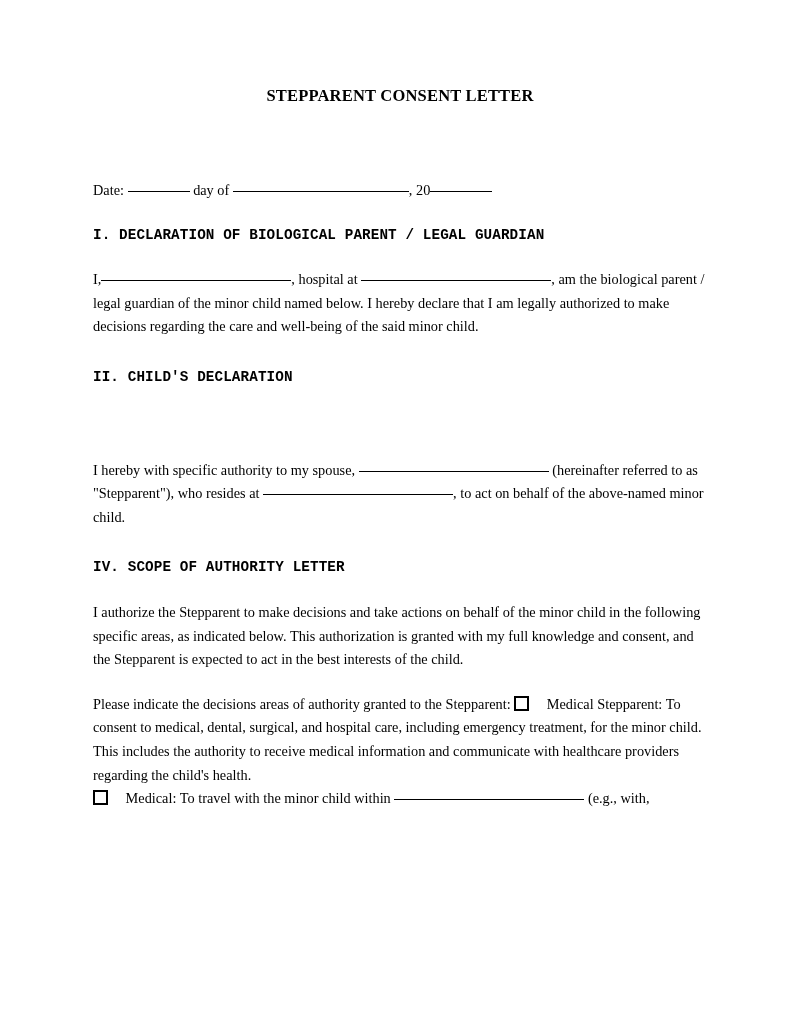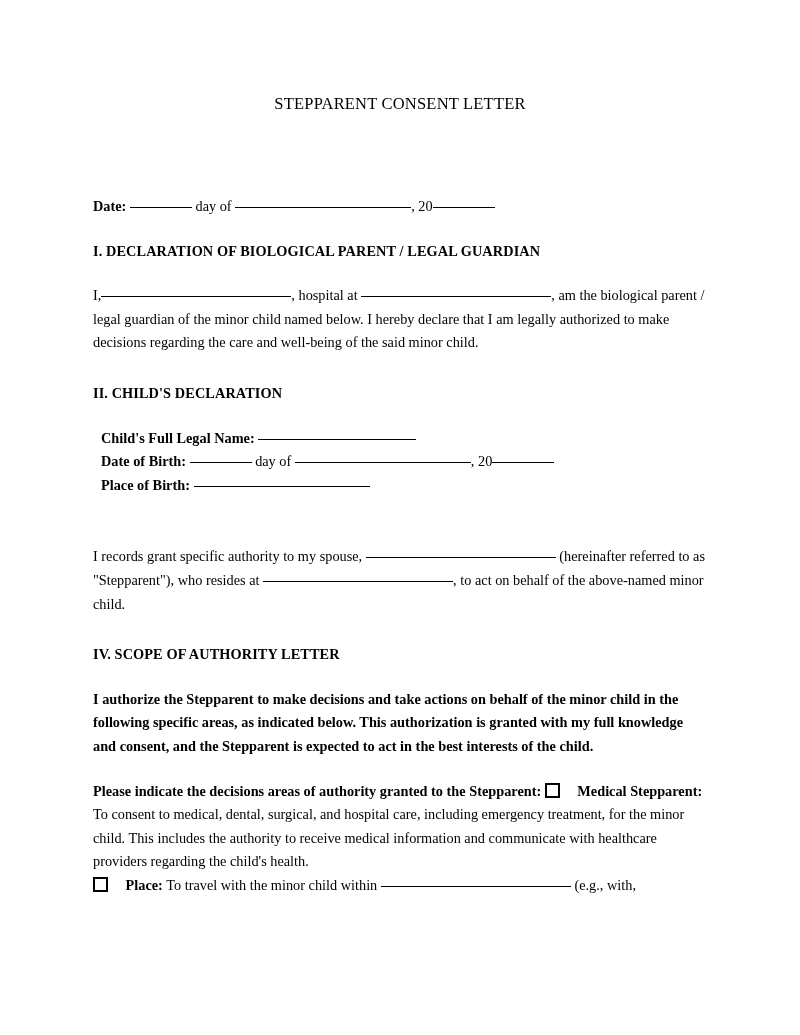--- a/index.html
+++ b/index.html
@@ -28,45 +28,46 @@
     position: absolute;
     left: 93px;
     top: 0;
     width: 614px;
   }
 
   
   .doc-title {
     text-align: center;
     font-size: 16.5px;
-    font-weight: normal;
+    font-weight: bold;
     letter-spacing: 0.2px;
-    margin: 12px;
+    margin: 4px;
     padding-top: 82px;
     line-height: 20px;
   }
 
   
   .para {
     font-size: 14.3px;
     line-height: 23.6px;
     text-align: left;
     margin: 0;
   }
-  .para.bold { font-weight: bold; }
+  .para.bold { font-weight: normal; }
 
   .section-heading {
     font-size: 14.3px;
     font-weight: bold;
     line-height: 23.6px;
     margin: 0;
     letter-spacing: 0.1px;
+    font-family: Liberation Mono, monospace;
   }
 
-  b, .b { font-weight: bold; }
+  b, .b { font-weight: normal; }
 
   
   .blank {
     display: inline-block;
     border-bottom: 1.6px solid #000;
     vertical-align: baseline;
     position: relative;
     top: -3px;
     height: 0;
   }
@@ -121,44 +122,28 @@
       <span>I,</span><span class="blank xxl"></span><span>, hospital at</span>
       <span class="blank xxl"></span><span>, am the biological parent / legal guardian of the minor child named below. I hereby declare that I am legally authorized to make decisions regarding the care and well-being of the said minor child.</span>
     </div>
 
     <div class="gap-l"></div>
 
     <div class="section-heading">II. CHILD'S DECLARATION</div>
 
     <div class="gap-m"></div>
 
-    <div class="indent">
-      <div class="para">
-        <span class="b">Child's Full Legal Name:</span>
-        <span class="blank l"></span>
-      </div>
-      <div class="para">
-        <span class="b">Date of Birth:</span>
-        <span class="blank s"></span>
-        <span>day of</span>
-        <span class="blank xl"></span><span>, 20</span><span class="blank s"></span>
-      </div>
-      <div class="para">
-        <span class="b">Place of Birth:</span>
-        <span class="blank xl"></span>
-      </div>
-    </div>
 
     <div class="gap-l"></div>
 
 
     <div class="gap-m"></div>
 
     <div class="para">
-      <span>I records grant specific authority to my spouse,</span>
+      <span>I hereby with specific authority to my spouse,</span>
       <span class="blank xxl"></span>
       <span>(hereinafter referred to as "Stepparent"), who resides at</span>
       <span class="blank xxl"></span><span>, to act on behalf of the above-named minor child.</span>
     </div>
 
     <div class="gap-l"></div>
 
     <div class="section-heading">IV. SCOPE OF AUTHORITY LETTER</div>
 
     <div class="gap-m"></div>
@@ -170,20 +155,20 @@
     <div class="para">
       <span class="b">Please indicate the decisions areas of authority granted to the Stepparent:</span>
       <span class="checkbox"></span>
       <span class="cb-gap"></span><span class="b">Medical Stepparent:</span>
       <span>To consent to medical, dental, surgical, and hospital care, including emergency treatment, for the minor child. This includes the authority to receive medical information and communicate with healthcare providers regarding the child's health.</span>
     </div>
 
 
     <div class="para">
       <span class="checkbox"></span>
-      <span class="cb-gap"></span><span class="b">Place:</span>
+      <span class="cb-gap"></span><span class="b">Medical:</span>
       <span>To travel with the minor child within</span>
       <span class="blank xxl"></span>
       <span>(e.g., with,</span>
     </div>
 
   </div>
 </div>
 
 </body></html>

